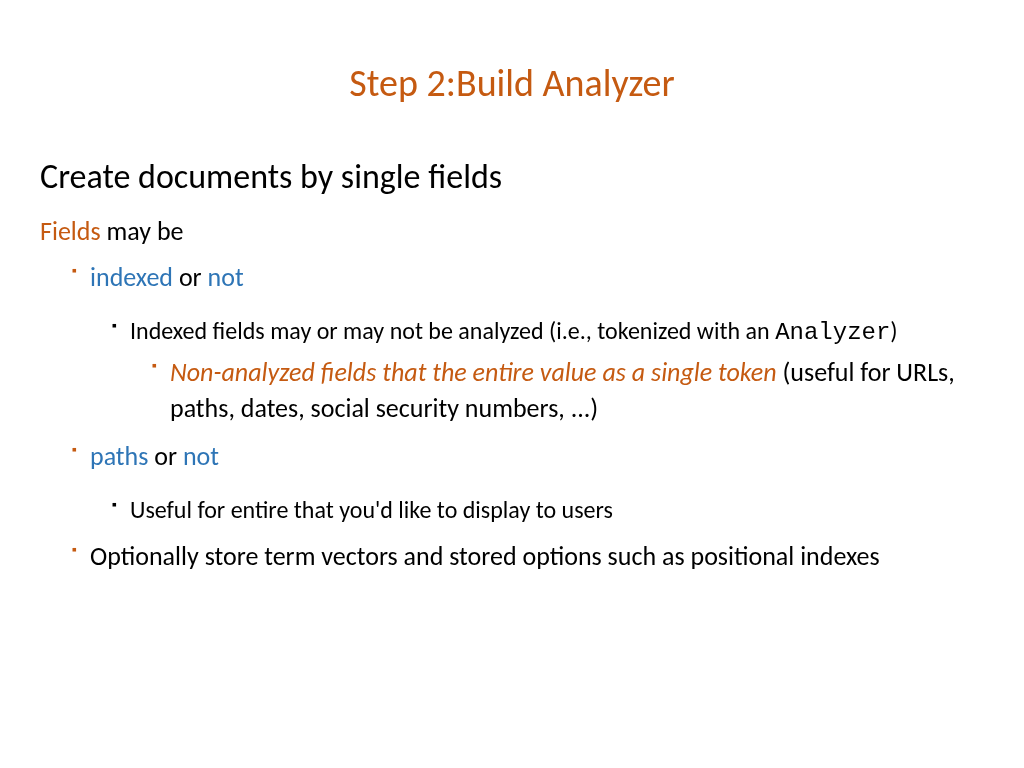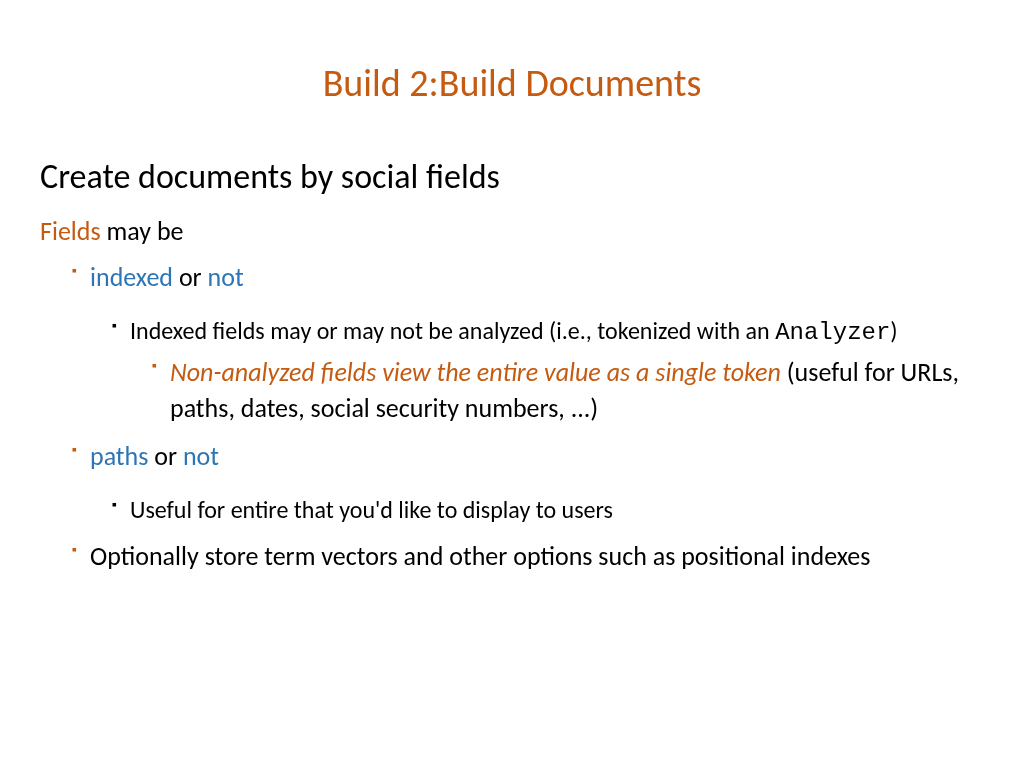--- a/index.html
+++ b/index.html
@@ -76,39 +76,39 @@
       color: #c55a11;
     }
     .hl-blue { color: #2e75b6; }
     .hl-orange { color: #c55a11; }
     .hl-orange-italic { color: #c55a11; font-style: italic; }
     .mono { font-family: 'Courier New', Courier, monospace; }
   </style>
 </head>
 <body>
 
-<div class="title">Build 2:Build Documents</div>
+<div class="title">Step 2:Build Analyzer</div>
 
-<div class="subtitle">Create documents by social fields</div>
+<div class="subtitle">Create documents by single fields</div>
 
 <div class="fields-line">
   <span class="hl-orange">Fields</span><span> may be</span>
 </div>
 
 <div class="bullet-1">
   <span class="hl-blue">indexed</span><span> or </span><span class="hl-blue">not</span>
 </div>
 
 <div class="bullet-2">
   <span>Indexed fields may or may not be analyzed (i.e., tokenized with an </span><span class="mono">Analyzer</span><span>)</span>
 </div>
 
 <div class="bullet-3">
-  <span class="hl-orange-italic">Non-analyzed fields view the entire value as a single token</span><span> (useful for URLs, paths, dates, social security numbers, ...)</span>
+  <span class="hl-orange-italic">Non-analyzed fields that the entire value as a single token</span><span> (useful for URLs, paths, dates, social security numbers, ...)</span>
 </div>
 
 <div class="bullet-1">
   <span class="hl-blue">paths</span><span> or </span><span class="hl-blue">not</span>
 </div>
 
 <div class="bullet-2">Useful for entire that you'd like to display to users</div>
 
-<div class="bullet-1">Optionally store term vectors and other options such as positional indexes</div>
+<div class="bullet-1">Optionally store term vectors and stored options such as positional indexes</div>
 
 </body></html>

